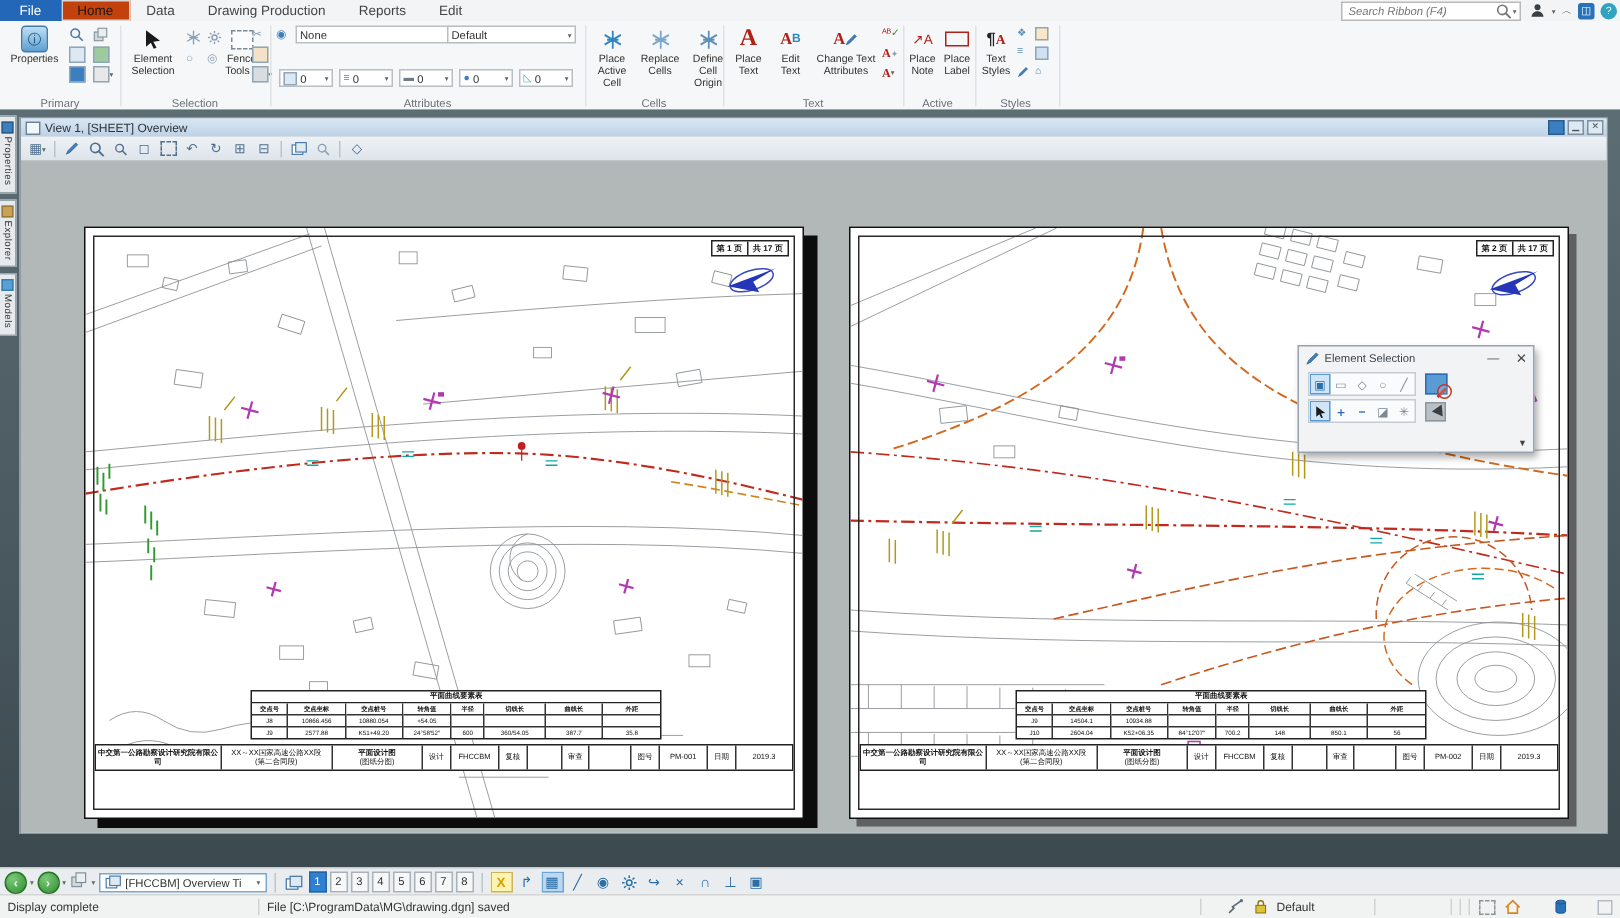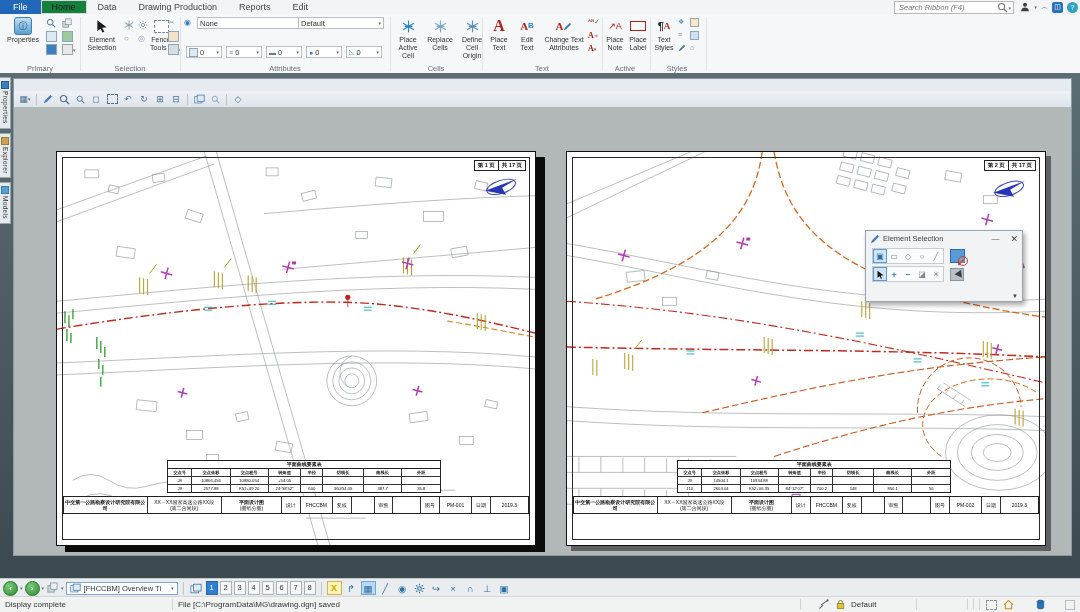--- a/index.html
+++ b/index.html
@@ -2,21 +2,21 @@
 <html><head>
 <meta charset="utf-8">
 <style>
   html,body{margin:0;padding:0;}
   .app{position:relative;width:1080px;height:612px;font-family:"Liberation Sans",sans-serif;background:#eef0f1;overflow:hidden;}
 
   
   .tabbar{position:absolute;top:0;left:0;right:0;height:14px;background:#f3f4f5;border-bottom:1px solid #dcdcdc;display:flex;align-items:stretch;}
   .tab-file{background:#2368b8;color:#fff;font-size:9px;line-height:14px;padding:0 13px;}
   .tab{font-size:9px;color:#444;line-height:14px;padding:0 11px;}
-  .tab.active{background:#15803d;color:#1a1a1a;box-shadow:inset 0 0 0 1px #d8d8d8;}
+  .tab.active{background:#c2410c;color:#1a1a1a;box-shadow:inset 0 0 0 1px #d8d8d8;}
   .searchbox{position:absolute;right:66px;top:1px;width:114px;height:11px;border:1px solid #b9b9b9;background:#fff;display:flex;align-items:center;padding:0 2px;}
   .searchbox input{border:none;outline:none;flex:1;font-size:7.5px;font-style:italic;color:#777;font-family:"Liberation Sans",sans-serif;background:transparent;min-width:0;}
   .tb-right{position:absolute;right:2px;top:0px;height:14px;display:flex;align-items:center;gap:4px;}
   .car{font-size:5px;color:#666;}
   .tbic{width:11px;height:11px;display:flex;align-items:center;justify-content:center;}
 
   
   .ribbon{position:absolute;top:14px;left:0;right:0;height:59px;background:#f6f7f8;border-bottom:2px solid #c9ced2;}
   .gdiv{position:absolute;top:3px;bottom:2px;width:1px;background:#e0e2e5;}
   .grp-label{position:absolute;bottom:0px;font-size:7.5px;color:#68707a;text-align:center;}
@@ -429,20 +429,29 @@
           <span class="dico" style="background:#c8a255;border-color:#9a7b37"></span>
           <span class="vtxt">Explorer</span>
         </div>
       <div class="dtab">
           <span class="dico" style="background:#58a0d8;border-color:#3a7cab"></span>
           <span class="vtxt">Models</span>
         </div>
     </div>
 
     <div class="viewwin">
+      <div class="vtitle">
+        <span style="width:8px;height:7px;border:1px solid #6d8296;background:#f2f7fb"></span>
+        <span>View 1, [SHEET] Overview</span>
+        <div class="vctrl">
+          <span class="vcb blue"></span>
+          <span class="vcb">▁</span>
+          <span class="vcb">✕</span>
+        </div>
+      </div>
       <div class="vtools">
         <span class="vt">▦<span class="car">▾</span></span>
         <span class="vsep"></span>
         <span class="vt">
             <svg width="10" height="10">
               <use href="#s-pencil"></use>
             </svg>
           </span>
         <span class="vt">
             <svg width="11" height="11">

